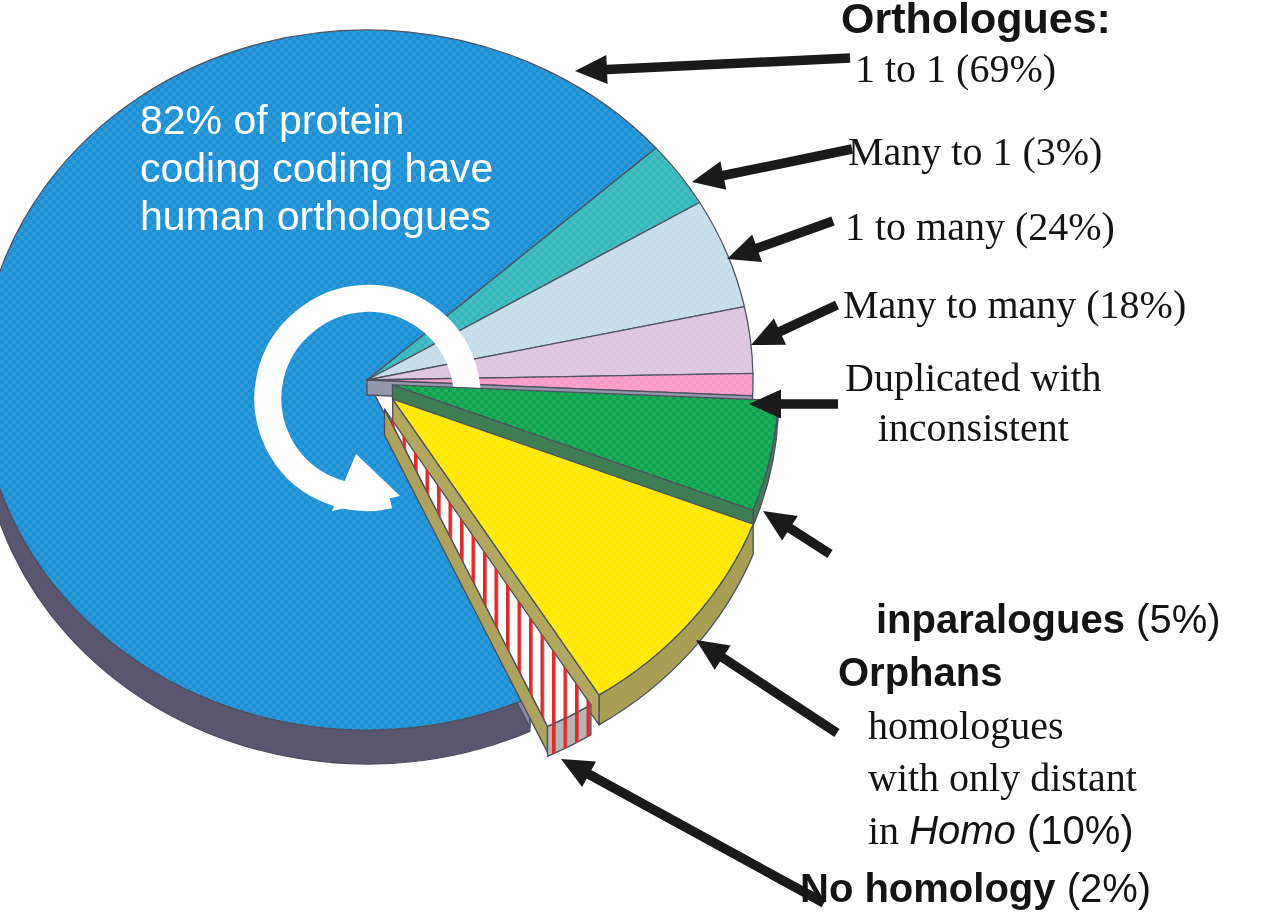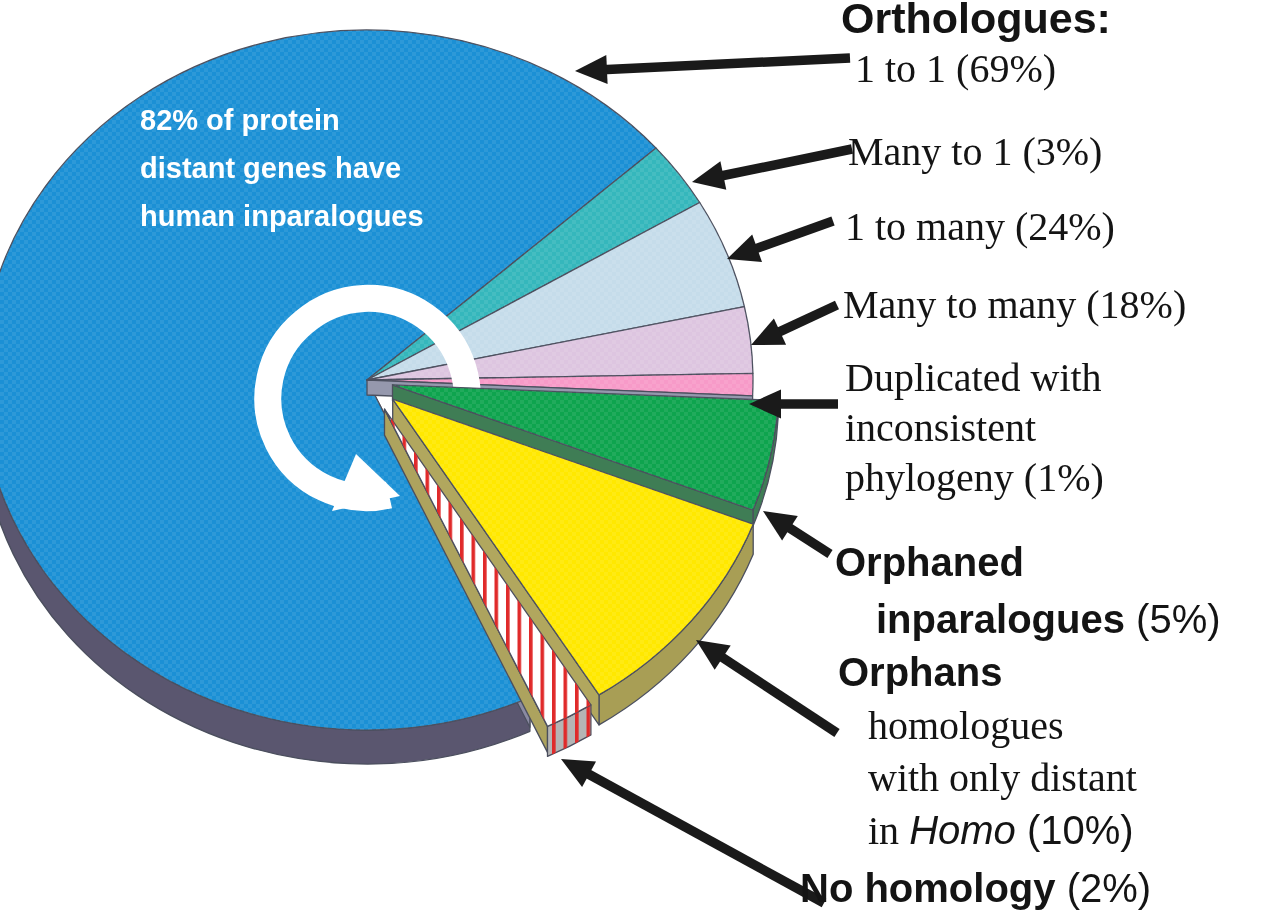--- a/index.html
+++ b/index.html
@@ -7,21 +7,21 @@
          font-family:"Liberation Sans",sans-serif;}
   #pie-svg{position:absolute;left:0;top:0;}
   .lbl{position:absolute;white-space:nowrap;color:#141414;}
   .serif{font-family:"Liberation Serif",serif;font-size:40px;line-height:48px;}
   .serif-block{font-family:"Liberation Serif",serif;font-size:40px;line-height:50px;white-space:normal;}
   .bold-sans{font-family:"Liberation Sans",sans-serif;font-weight:bold;font-size:40px;line-height:46px;}
   .reg-sans{font-family:"Liberation Sans",sans-serif;font-weight:normal;font-size:40px;}
   .header-sans{font-family:"Liberation Sans",sans-serif;font-weight:bold;font-size:43px;line-height:48px;}
   .italic-serif{font-family:Liberation Sans, sans-serif;font-style:italic;}
   #center-text{position:absolute;left:140px;top:96px;width:470px;color:#ffffff;
-               font-family:"Liberation Sans",sans-serif;font-weight:bold;font-size:29px;line-height:48px;}
+               font-family:"Liberation Sans",sans-serif;font-weight:normal;font-size:41px;line-height:48px;}
 </style>
 </head>
 <body>
 
 <div id="stage">
 
   <svg id="pie-svg" width="1280" height="924" viewBox="0 0 1280 924">
     <defs>
       <pattern id="checker" width="8" height="8" patternUnits="userSpaceOnUse">
         <rect x="0" y="0" width="4" height="4" fill="rgba(255,255,255,0.08)"></rect>
@@ -96,41 +96,39 @@
         </g>
         <g>
           <line x1="824.0" y1="903.0" x2="584.7" y2="772.0" stroke="#1a1a1a" stroke-width="9.5"></line>
           <polygon points="561.0,759.0 596.0,761.6 582.1,787.1" fill="#1a1a1a"></polygon>
         </g>
       </g>
   </svg>
 
   <div id="center-text">
     <div>82% of protein</div>
-    <div>distant genes have</div>
-    <div>human inparalogues</div>
+    <div>coding coding have</div>
+    <div>human orthologues</div>
   </div>
 
   <div class="lbl header-sans" style="left:841px;top:-6px;">Orthologues:</div>
 
   <div class="lbl serif" style="left:855px;top:45px;text-align:center;">1 to 1 (69%)</div>
 
   <div class="lbl serif" style="left:848px;top:128px;">Many to 1 (3%)</div>
 
   <div class="lbl serif" style="left:845px;top:203px;">1 to many (24%)</div>
 
   <div class="lbl serif" style="left:843px;top:281px;">Many to many (18%)</div>
 
-  <div class="lbl serif-block" style="left:845px;top:353px;">
+  <div class="lbl serif-block" style="left:845px;top:353px;text-align:center;">
     <div>Duplicated with</div>
     <div>inconsistent</div>
-    <div>phylogeny (1%)</div>
   </div>
 
-  <div class="lbl bold-sans" style="left:835px;top:539px;">Orphaned</div>
 
   <div class="lbl bold-sans" style="left:876px;top:596px;text-align:center;"><span>inparalogues</span><span class="reg-sans"> (5%)</span></div>
 
   <div class="lbl bold-sans" style="left:838px;top:649px;">Orphans</div>
 
   <div class="lbl serif-block" style="left:868px;top:700px;line-height:52px;">
     <div>homologues</div>
     <div>with only distant</div>
     <div><span>in </span><span class="italic-serif">Homo</span><span class="reg-sans"> (10%)</span></div>
   </div>

